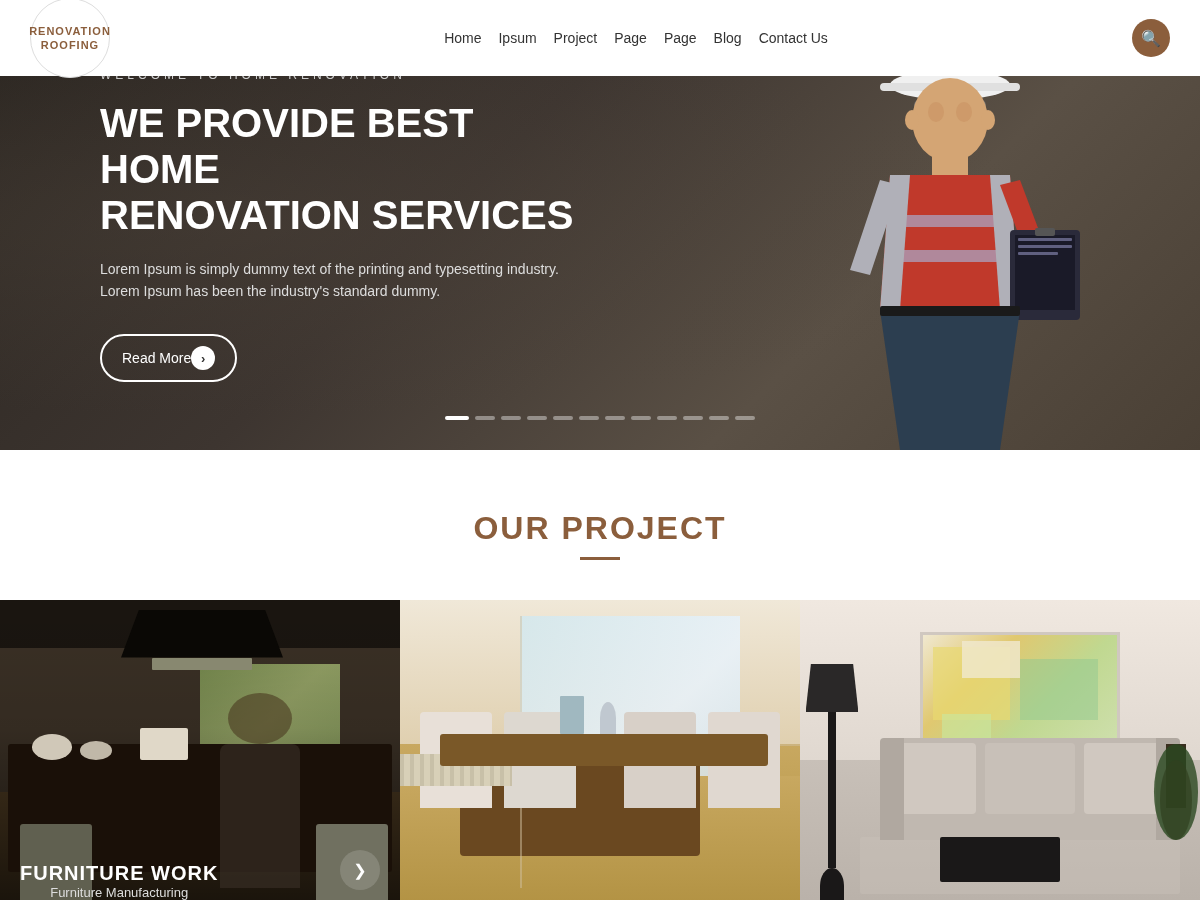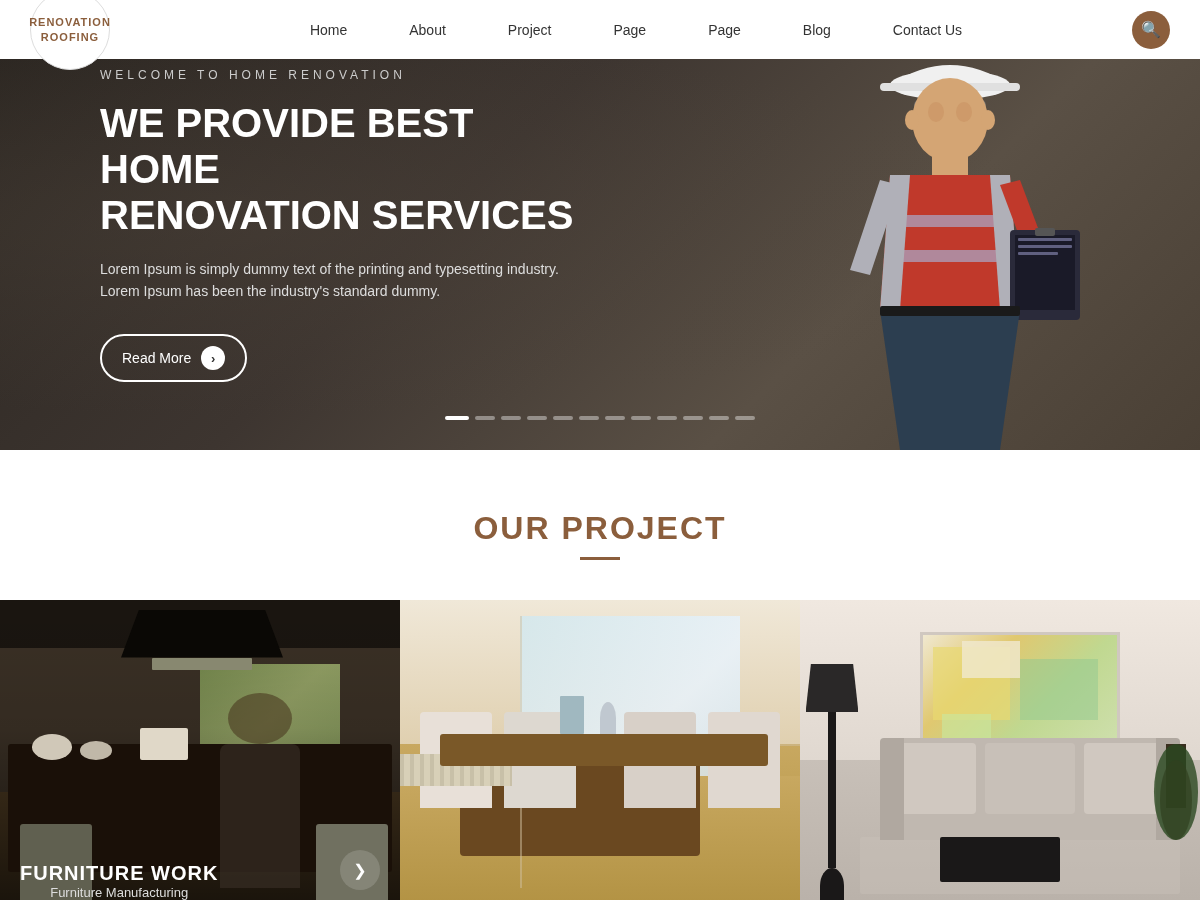--- a/index.html
+++ b/index.html
@@ -7,21 +7,21 @@
 
     
     header {
       position: absolute;
       top: 0; left: 0; right: 0;
       z-index: 10;
       background: #fff;
       display: flex;
       align-items: center;
       padding: 0 30px;
-      height: 59px;
+      height: 76px;
     }
     .logo-circle {
       width: 80px; height: 80px;
       border-radius: 50%;
       background: #fff;
       border: 1px solid #ddd;
       display: flex;
       flex-direction: column;
       align-items: center;
       justify-content: center;
@@ -33,21 +33,21 @@
       font-weight: 700;
       color: #8B5E3C;
       text-align: center;
       line-height: 1.3;
       letter-spacing: 1px;
     }
     nav {
       flex: 1;
       display: flex;
       justify-content: center;
-      gap: 62px;
+      gap: 17px;
     }
     nav a {
       text-decoration: none;
       color: #333;
       font-size: 14px;
       font-weight: 500;
     }
     .search-btn {
       width: 38px; height: 38px;
       border-radius: 50%;
@@ -103,21 +103,21 @@
       font-size: 14px;
       color: #ddd;
       line-height: 1.6;
       margin-bottom: 32px;
       max-width: 520px;
       font-weight: 500;
     }
     .read-more-btn {
       display: inline-flex;
       align-items: center;
-      gap: 10px;
+      gap: 0;
       border: 2px solid #fff;
       color: #fff;
       background: transparent;
       padding: 10px 20px;
       border-radius: 30px;
       font-size: 14px;
       cursor: pointer;
       text-decoration: none;
       font-weight: 500;
     }
@@ -302,21 +302,21 @@
 <body>
 
 <header>
   <div class="logo-circle">
     <span class="logo-text">
       <span>RENOVATION</span><br><span>ROOFING</span>
     </span>
   </div>
   <nav>
     <a href="#">Home</a>
-    <a href="#">About</a>
+    <a href="#">Ipsum</a>
     <a href="#">Project</a>
     <a href="#">Page</a>
     <a href="#">Page</a>
     <a href="#">Blog</a>
     <a href="#">Contact Us</a>
   </nav>
   <button class="search-btn">
     <span>🔍</span>
   </button>
 </header>

